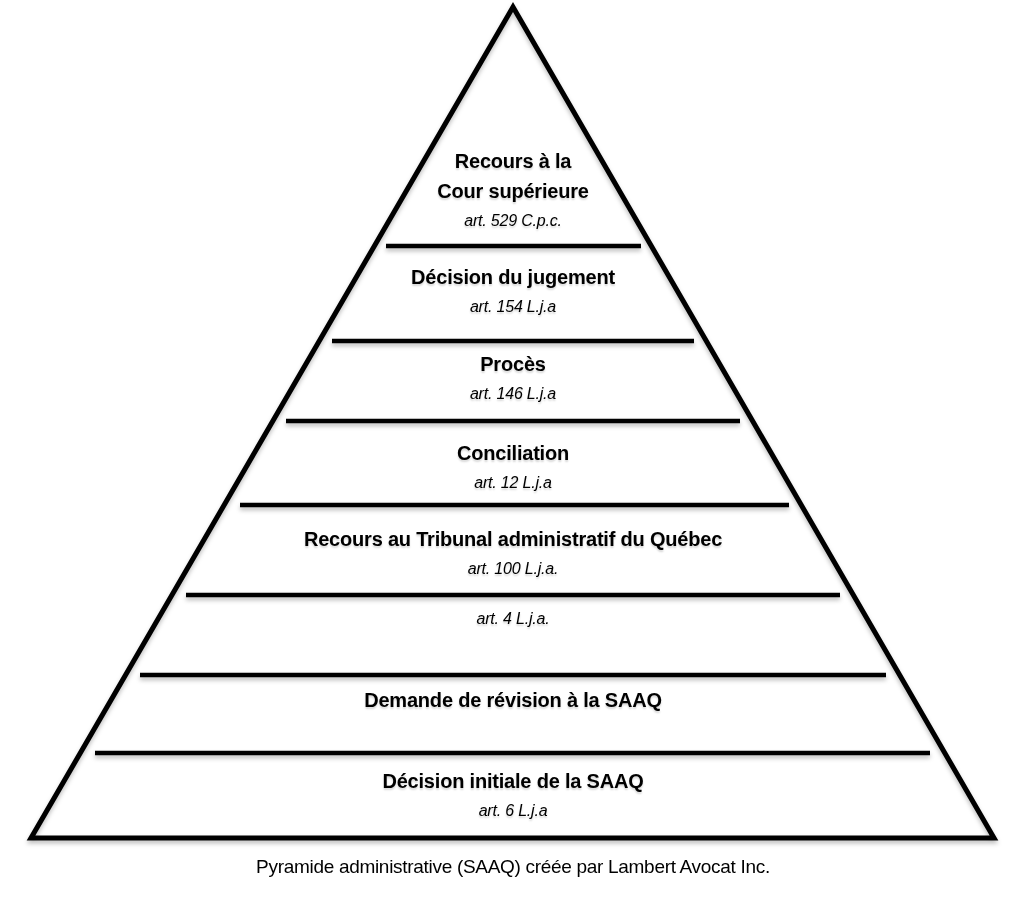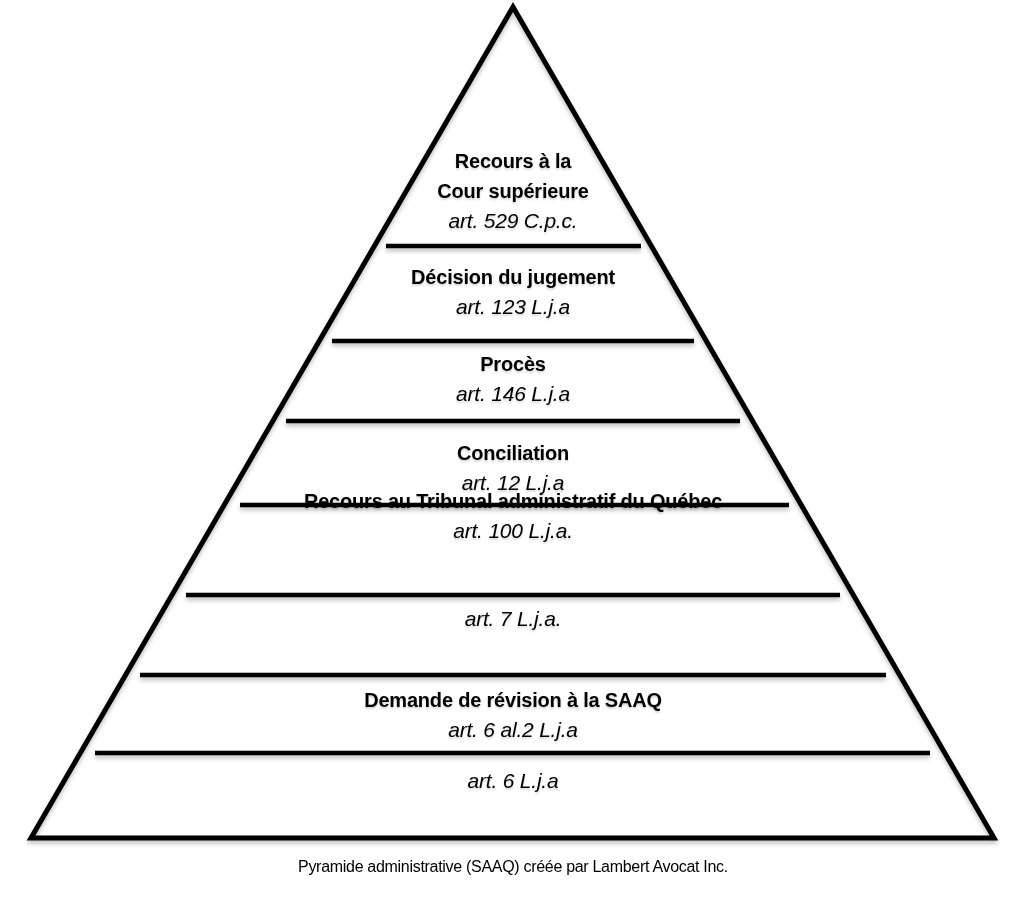--- a/index.html
+++ b/index.html
@@ -37,31 +37,31 @@
   .level .title {
     font-weight: bold;
     font-size: 20px;
     letter-spacing: -0.2px;
     white-space: pre-line;
     text-shadow: 0 2px 2px rgba(0,0,0,0.16);
   }
   .level .article {
     font-style: italic;
     font-weight: normal;
-    font-size: 21px;
+    font-size: 16px;
     letter-spacing: -0.2px;
     text-shadow: 0 2px 2px rgba(0,0,0,0.16);
   }
   .caption {
     position: absolute;
     left: 2px;
     top: 852px;
     width: 1022px;
     text-align: center;
-    font-size: 16px;
+    font-size: 19px;
     line-height: 29px;
     letter-spacing: -0.3px;
     color: #000000;
   }
 </style>
 </head>
 <body>
 
 <div class="canvas">
 
@@ -77,48 +77,48 @@
   </svg>
 
   <div class="level" style="top:146px">
     <div class="title">Recours à la
 Cour supérieure</div>
     <div class="article">art. 529 C.p.c.</div>
   </div>
 
   <div class="level" style="top:262px">
     <div class="title">Décision du jugement</div>
-    <div class="article">art. 123 L.j.a</div>
+    <div class="article">art. 154 L.j.a</div>
   </div>
 
   <div class="level" style="top:349px">
     <div class="title">Procès</div>
     <div class="article">art. 146 L.j.a</div>
   </div>
 
   <div class="level" style="top:438px">
     <div class="title">Conciliation</div>
     <div class="article">art. 12 L.j.a</div>
   </div>
 
-  <div class="level" style="top:486px">
+  <div class="level" style="top:524px">
     <div class="title">Recours au Tribunal administratif du Québec</div>
     <div class="article">art. 100 L.j.a.</div>
   </div>
 
   <div class="level" style="top:604px">
-    <div class="article">art. 7 L.j.a.</div>
+    <div class="article">art. 4 L.j.a.</div>
   </div>
 
   <div class="level" style="top:685px">
     <div class="title">Demande de révision à la SAAQ</div>
-    <div class="article">art. 6 al.2 L.j.a</div>
   </div>
 
   <div class="level" style="top:766px">
+    <div class="title">Décision initiale de la SAAQ</div>
     <div class="article">art. 6 L.j.a</div>
   </div>
 
   <div class="caption">
     <div>Pyramide administrative (SAAQ) créée par Lambert Avocat Inc.</div>
   </div>
 
 </div>
 
 </body></html>

